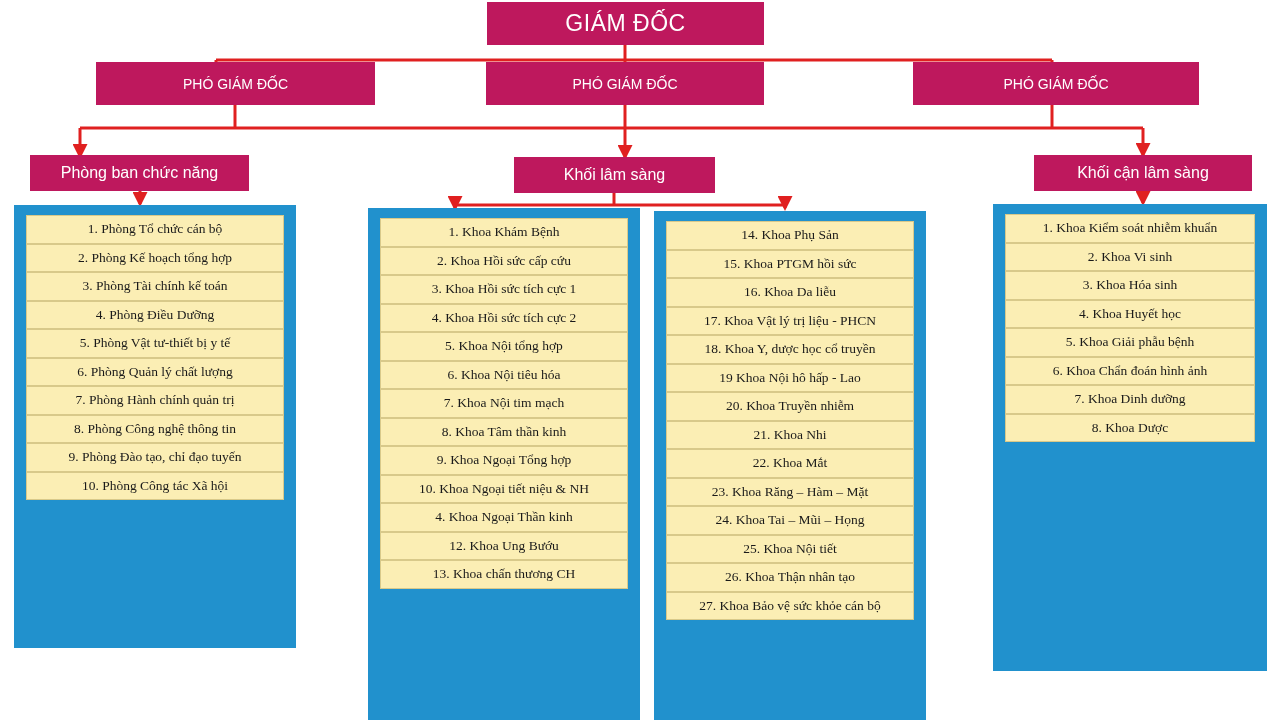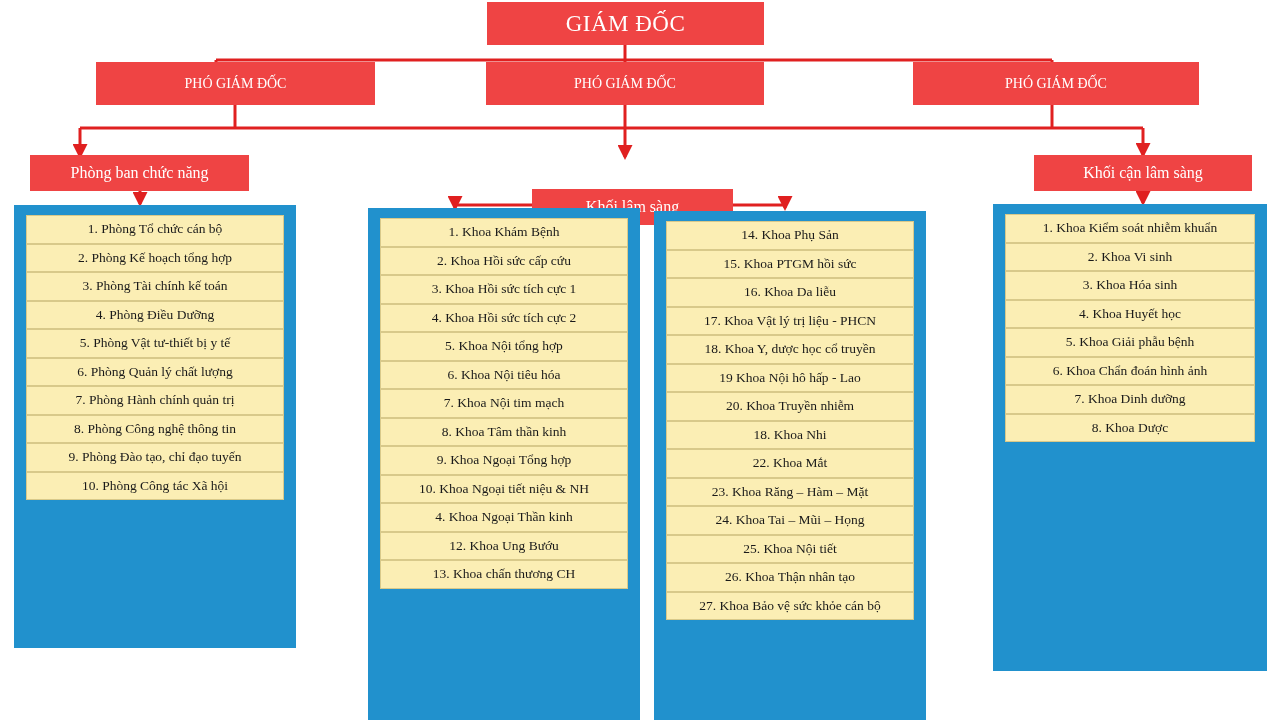--- a/index.html
+++ b/index.html
@@ -22,28 +22,28 @@
   }
   svg.connectors {
     position: absolute;
     left: 0; top: 0;
     width: 1280px;
     height: 720px;
     pointer-events: none;
   }
   .node {
     position: absolute;
-    background: #ef4444;
+    background: #be185d;
     color: #ffffff;
     display: flex;
     align-items: center;
     justify-content: center;
     text-align: center;
     box-sizing: border-box;
-    font-family: Liberation Serif, serif;
+    font-family: Liberation Sans, sans-serif;
   }
   .node.top {
     font-size: 23px;
     letter-spacing: 0.5px;
   }
   .node.deputy {
     font-size: 14px;
   }
   .node.group {
     font-size: 16px;
@@ -123,21 +123,21 @@
   </div>
 
   <div class="node deputy" style="left:913px; top:62px; width:286px; height:43px;">
     <span>PHÓ GIÁM ĐỐC</span>
   </div>
 
   <div class="node group" style="left:30px; top:155px; width:219px; height:36px;">
     <span>Phòng ban chức năng</span>
   </div>
 
-  <div class="node group" style="left:532px; top:157px; width:201px; height:36px;margin-top:32px;">
+  <div class="node group" style="left:514px; top:157px; width:201px; height:36px;">
     <span>Khối lâm sàng</span>
   </div>
 
   <div class="node group" style="left:1034px; top:155px; width:218px; height:36px;">
     <span>Khối cận lâm sàng</span>
   </div>
 
   <div class="panel" style="left:14px; top:205px; width:282px; height:443px;">
     <div class="item">1. Phòng Tổ chức cán bộ</div>
     <div class="item">2. Phòng Kế hoạch tổng hợp</div>
@@ -168,21 +168,21 @@
   </div>
 
   <div class="panel" style="left:654px; top:211px; width:272px; height:512px;">
     <div class="item">14. Khoa Phụ Sản</div>
     <div class="item">15. Khoa PTGM hồi sức</div>
     <div class="item">16. Khoa Da liễu</div>
     <div class="item">17. Khoa  Vật lý trị liệu - PHCN</div>
     <div class="item">18. Khoa Y, dược học cổ truyền</div>
     <div class="item">19 Khoa Nội hô hấp - Lao</div>
     <div class="item">20. Khoa Truyền nhiễm</div>
-    <div class="item">18. Khoa Nhi</div>
+    <div class="item">21. Khoa Nhi</div>
     <div class="item">22. Khoa Mắt</div>
     <div class="item">23. Khoa Răng – Hàm – Mặt</div>
     <div class="item">24. Khoa Tai – Mũi – Họng</div>
     <div class="item">25. Khoa Nội tiết</div>
     <div class="item">26. Khoa Thận nhân tạo</div>
     <div class="item">27. Khoa Bảo vệ sức khỏe cán bộ</div>
   </div>
 
   <div class="panel" style="left:993px; top:204px; width:274px; height:467px;">
     <div class="item">1. Khoa Kiểm soát nhiễm  khuẩn</div>

